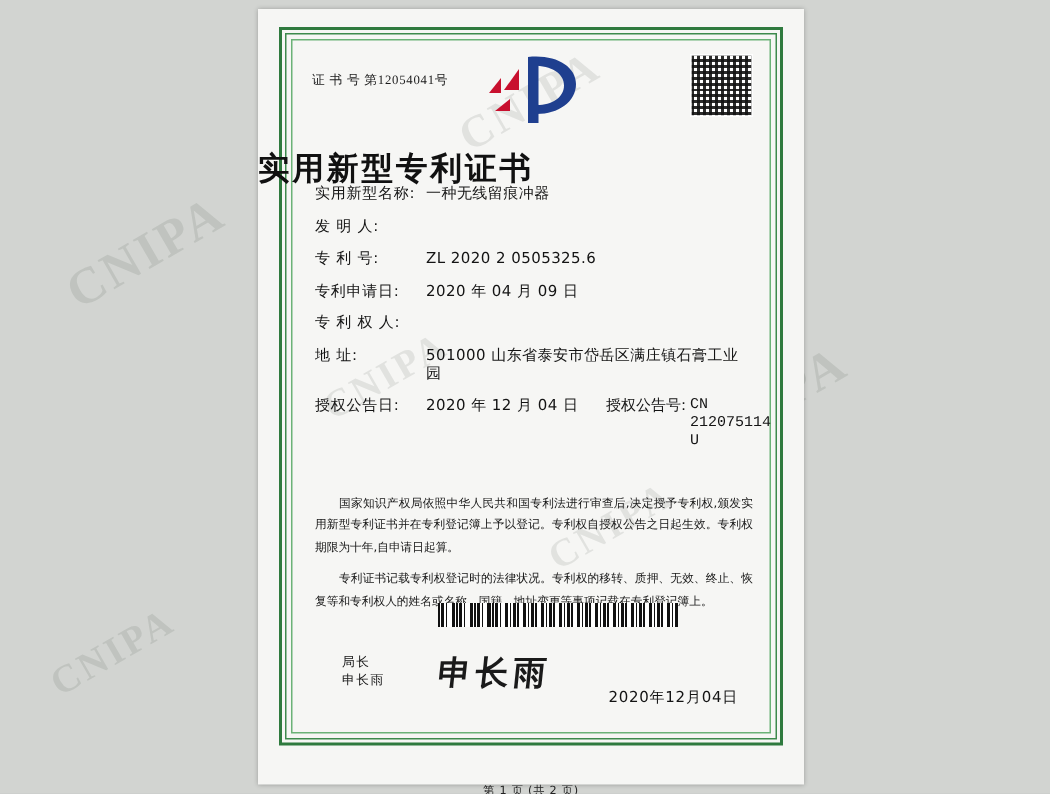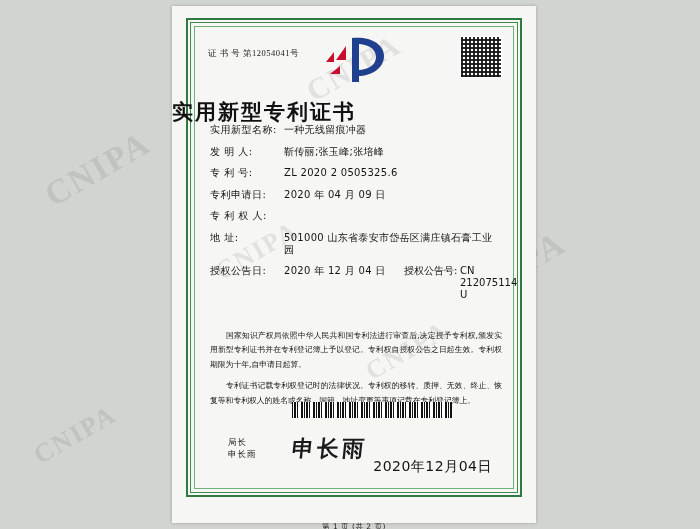--- a/index.html
+++ b/index.html
@@ -181,21 +181,21 @@
     font-size: 22px;
     color: #1a1a1a;
     letter-spacing: 3px;
     transform: skewX(-6deg);
     font-weight: bold;
   }
   .issue-date {
     position: absolute;
     right: 44px;
     top: 452px;
-    font-size: 14px;
+    font-size: 10px;
     color: #141414;
     letter-spacing: 0.5px;
   }
   .page-no {
     position: absolute;
     left: 0; right: 0;
     top: 516px;
     text-align: center;
     font-size: 7.5px;
     color: #222;
@@ -248,42 +248,41 @@
 
     <div class="title">实用新型专利证书</div>
 
     <div class="fields">
       <div class="field">
         <div class="k">实用新型名称:</div>
         <div class="v">一种无线留痕冲器</div>
       </div>
       <div class="field">
         <div class="k">发 明 人:</div>
-        <div class="v">靳传丽;张玉峰;张培峰</div>
       </div>
       <div class="field">
         <div class="k">专 利 号:</div>
         <div class="v">ZL 2020 2 0505325.6</div>
       </div>
       <div class="field" style="margin-top:4px;">
         <div class="k">专利申请日:</div>
         <div class="v">2020 年 04 月 09 日</div>
       </div>
       <div class="field">
         <div class="k">专 利 权 人:</div>
       </div>
       <div class="field">
         <div class="k">地 址:</div>
         <div class="v">501000 山东省泰安市岱岳区满庄镇石膏工业园</div>
       </div>
       <div class="field">
         <div class="k">授权公告日:</div>
         <div class="v" style="flex:0 0 120px;">2020 年 12 月 04 日</div>
         <div style="flex:0 0 56px;">授权公告号:</div>
-        <div style="flex:1;">CN 212075114 U</div>
+        <div style="flex:1;font-family:Liberation Mono, monospace;">CN 212075114 U</div>
       </div>
     </div>
 
     <div class="body-text">
       <p>国家知识产权局依照中华人民共和国专利法进行审查后,决定授予专利权,颁发实用新型专利证书并在专利登记簿上予以登记。专利权自授权公告之日起生效。专利权期限为十年,自申请日起算。</p>
       <p>专利证书记载专利权登记时的法律状况。专利权的移转、质押、无效、终止、恢复等和专利权人的姓名或名称、国籍、地址变更等事项记载在专利登记簿上。</p>
     </div>
 
     <div class="barcode"></div>
 

